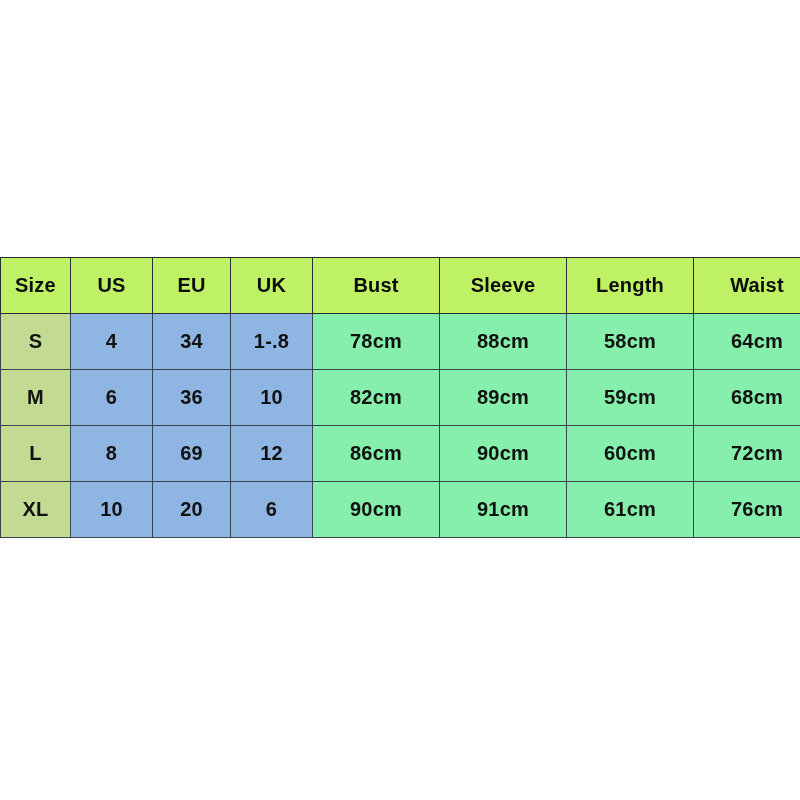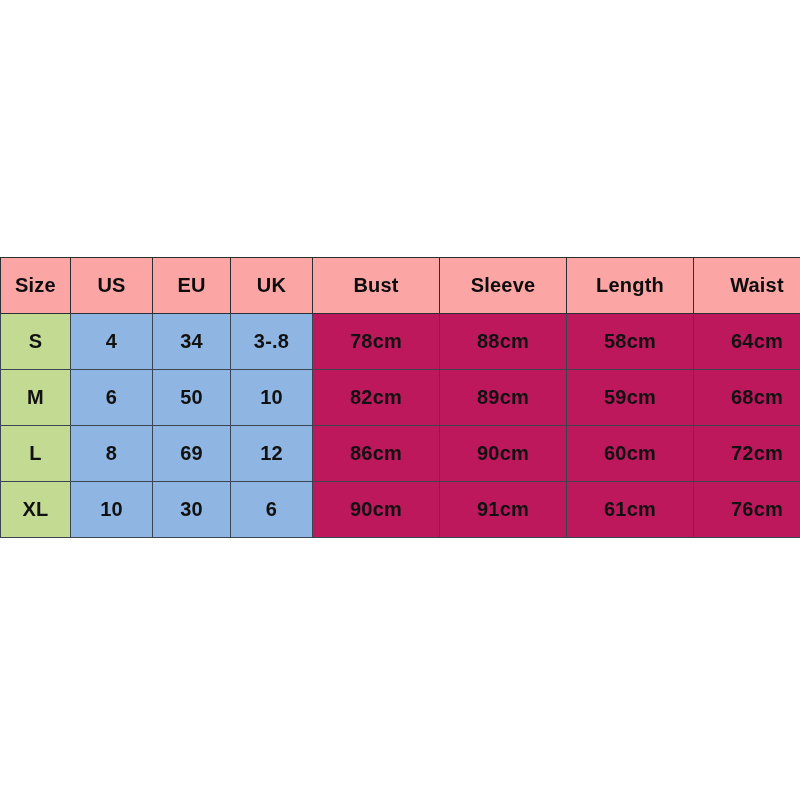--- a/index.html
+++ b/index.html
@@ -38,35 +38,35 @@
     font-size: 20px;
     font-weight: bold;
     color: #111111;
     letter-spacing: 0.2px;
     border: 1px solid #3a4551;
     box-sizing: border-box;
   }
 
   
   table.size-chart thead th {
-    background: #fca5a5;
+    background: #bef264;
     color: #0d0d0d;
     font-size: 20px;
     border-color: #2b2f34;
   }
 
   
   td.c-size {
     background: #c3da92;
   }
   td.c-num {
     background: #8fb6e3;
   }
   td.c-meas {
-    background: #be185d;
+    background: #86efac;
     border-color: #5a5f66;
   }
 
   
   col.w-size   { width: 70px; }
   col.w-us     { width: 82px; }
   col.w-eu     { width: 78px; }
   col.w-uk     { width: 82px; }
   col.w-meas   { width: 127px; }
 </style>
@@ -97,50 +97,50 @@
         <th>Length</th>
         <th>Waist</th>
       </tr>
     </thead>
 
     <tbody>
       <tr>
         <td class="c-size">S</td>
         <td class="c-num">4</td>
         <td class="c-num">34</td>
-        <td class="c-num">3-.8</td>
+        <td class="c-num">1-.8</td>
         <td class="c-meas">78cm</td>
         <td class="c-meas">88cm</td>
         <td class="c-meas">58cm</td>
         <td class="c-meas">64cm</td>
       </tr>
       <tr>
         <td class="c-size">M</td>
         <td class="c-num">6</td>
-        <td class="c-num">50</td>
+        <td class="c-num">36</td>
         <td class="c-num">10</td>
         <td class="c-meas">82cm</td>
         <td class="c-meas">89cm</td>
         <td class="c-meas">59cm</td>
         <td class="c-meas">68cm</td>
       </tr>
       <tr>
         <td class="c-size">L</td>
         <td class="c-num">8</td>
         <td class="c-num">69</td>
         <td class="c-num">12</td>
         <td class="c-meas">86cm</td>
         <td class="c-meas">90cm</td>
         <td class="c-meas">60cm</td>
         <td class="c-meas">72cm</td>
       </tr>
       <tr>
         <td class="c-size">XL</td>
         <td class="c-num">10</td>
-        <td class="c-num">30</td>
+        <td class="c-num">20</td>
         <td class="c-num">6</td>
         <td class="c-meas">90cm</td>
         <td class="c-meas">91cm</td>
         <td class="c-meas">61cm</td>
         <td class="c-meas">76cm</td>
       </tr>
     </tbody>
   </table>
 </div>
 

